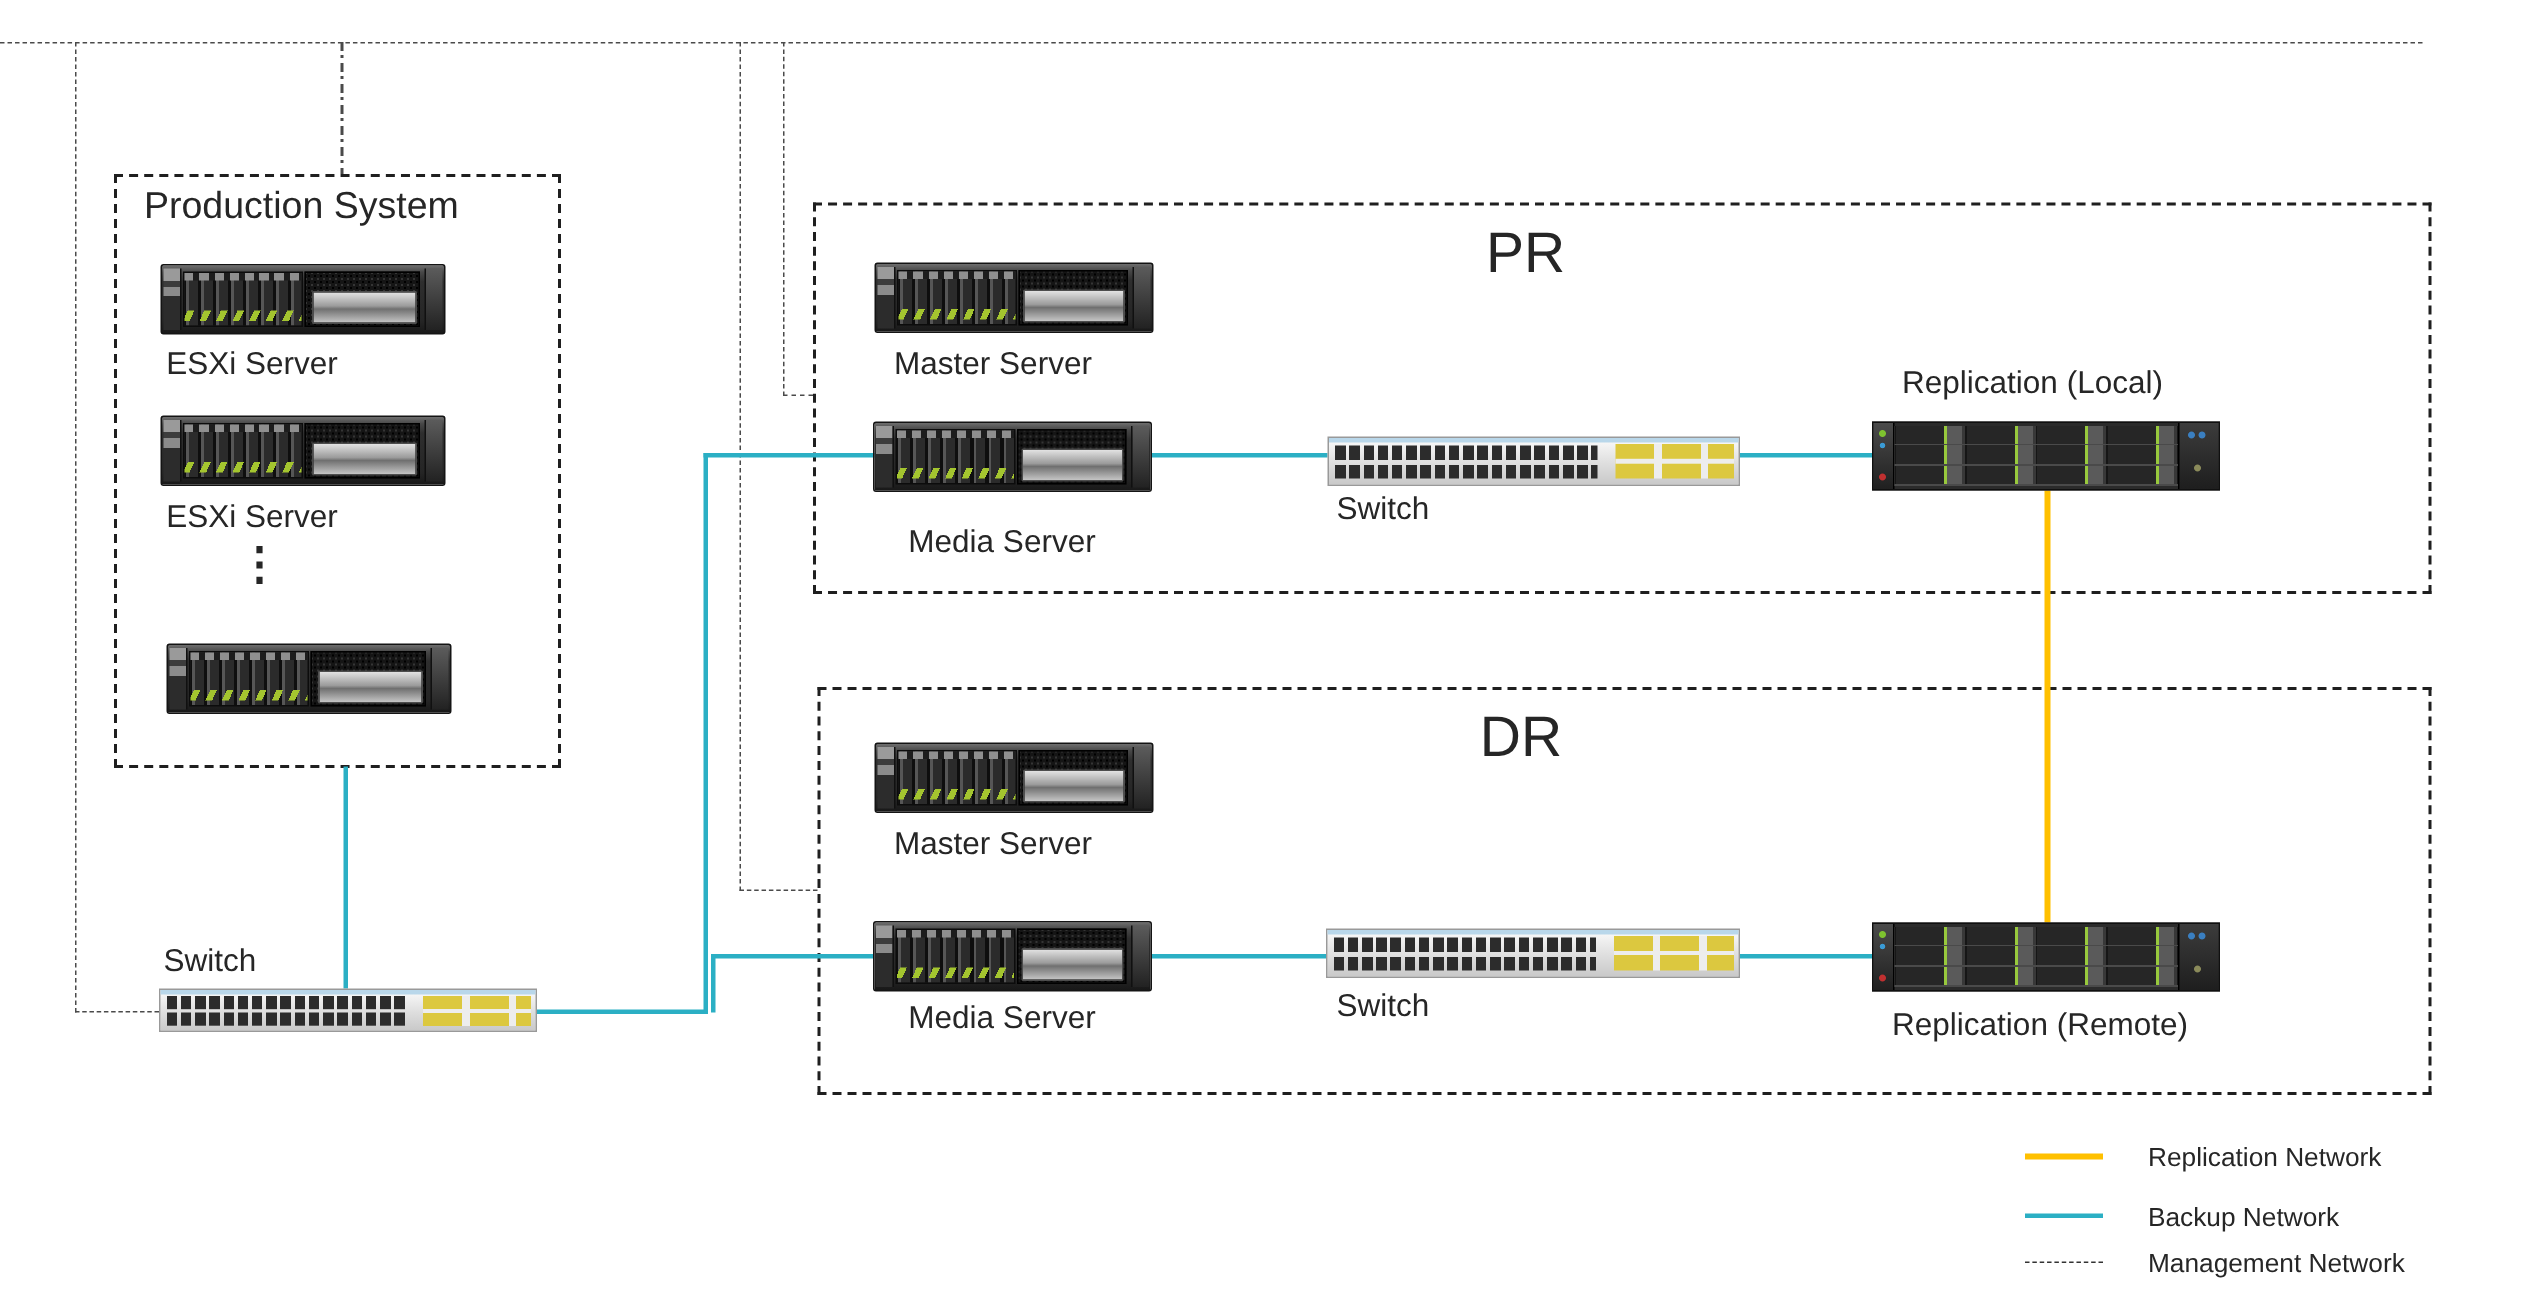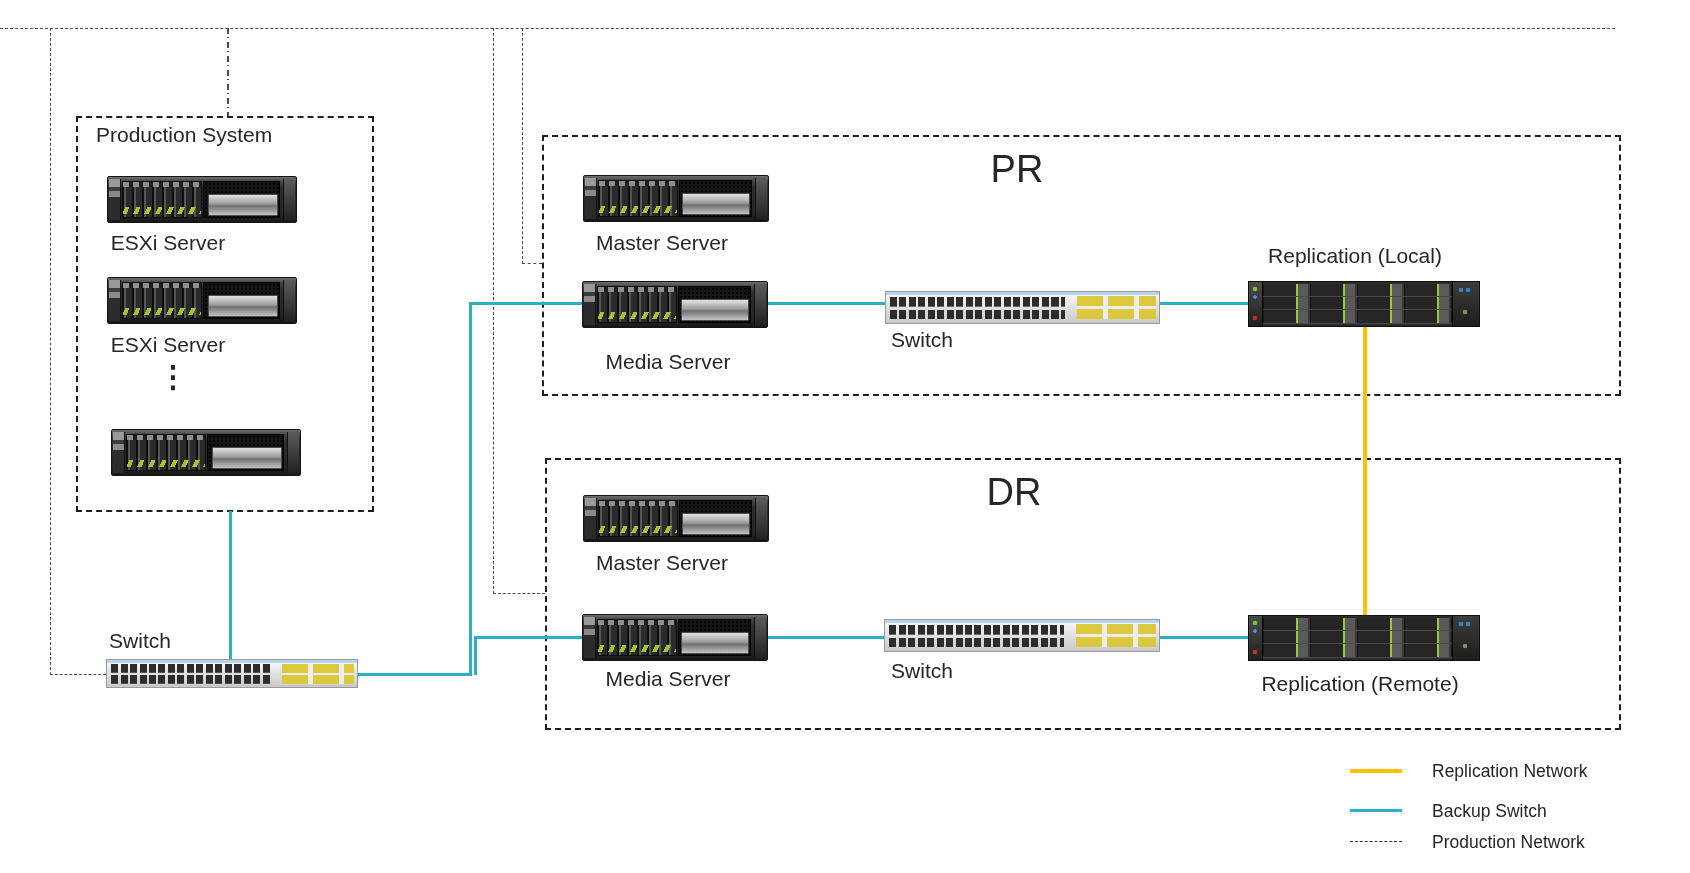--- a/index.html
+++ b/index.html
@@ -11,21 +11,21 @@
   .mgmt-h{position:absolute;height:0;border-top:1.5px dashed #4a4a4a;}
   .mgmt-v{position:absolute;width:0;border-left:1.5px dashed #4a4a4a;}
   .mgmt-dashdot{position:absolute;width:1.5px;
     background:repeating-linear-gradient(180deg,#4a4a4a 0 6px,transparent 6px 9px,#4a4a4a 9px 10.5px,transparent 10.5px 14px);}
   .net-h{position:absolute;height:3px;}
   .net-v{position:absolute;width:3px;}
   .backup{background:#2BAFC4;}
   .replication{background:#FFC000;width:3.5px;}
   
   .zone{position:absolute;border:2.5px dashed #1f1f1f;background:transparent;box-sizing:border-box;}
-  .zone-title{position:absolute;font-size:21px;}
+  .zone-title{position:absolute;font-size:25px;}
   .site-title{position:absolute;font-size:38px;text-align:center;}
   .dev-label{position:absolute;font-size:21px;text-align:center;white-space:nowrap;}
   .dots{position:absolute;font-size:30px;font-weight:700;text-align:center;line-height:1;}
   
   .server{position:absolute;height:47px;border:1px solid #141414;border-radius:2px;box-sizing:border-box;
     background:linear-gradient(180deg,#6e6e6e 0,#474747 10%,#2e2e2e 24%,#252525 82%,#181818 100%);}
   .sv-ear{position:absolute;top:2px;bottom:2px;width:11px;background:linear-gradient(180deg,#5b5b5b,#222);}
   .sv-ear.l{left:1px;border-right:1px solid #101010;
     background-image:linear-gradient(180deg,#9a9a9a 0 20%,#3c3c3c 20% 30%,#8b8b8b 30% 45%,#2c2c2c 45% 100%);}
   .sv-ear.r{right:1px;border-left:1px solid #101010;}
@@ -201,17 +201,17 @@
   <div class="dev-label" style="left:562px;top:551px;width:200px;">Master  Server</div>
   <div class="dev-label" style="left:568px;top:667px;width:200px;">Media Server</div>
   <div class="dev-label" style="left:822px;top:659px;width:200px;">Switch</div>
   <div class="dev-label" style="left:1250px;top:672px;width:220px;">Replication (Remote)</div>
 
   <div class="dev-label" style="left:40px;top:629px;width:200px;">Switch</div>
 
   <div class="legend-swatch" style="left:1350px;top:769px;width:52px;height:3.5px;background:#FFC000;"></div>
   <div class="legend-label" style="left:1432px;top:761px;">Replication Network</div>
   <div class="legend-swatch" style="left:1350px;top:809px;width:52px;height:3px;background:#2BAFC4;"></div>
-  <div class="legend-label" style="left:1432px;top:801px;">Backup Switch</div>
+  <div class="legend-label" style="left:1432px;top:801px;">Backup Network</div>
   <div class="legend-swatch" style="left:1350px;top:841px;width:52px;height:0;border-top:1.5px dashed #333;"></div>
-  <div class="legend-label" style="left:1432px;top:832px;">Production Network</div>
+  <div class="legend-label" style="left:1432px;top:832px;">Management Network</div>
 
 </div>
 
 </body></html>

